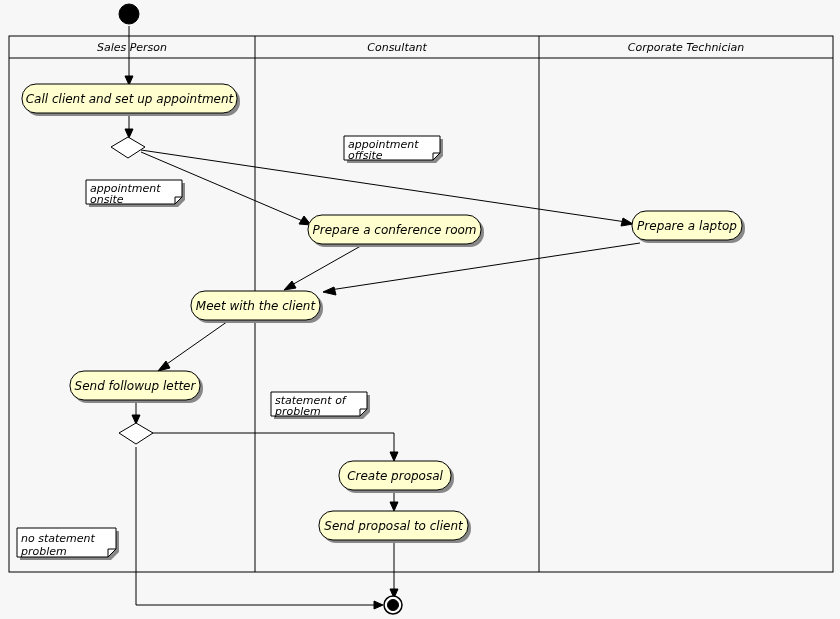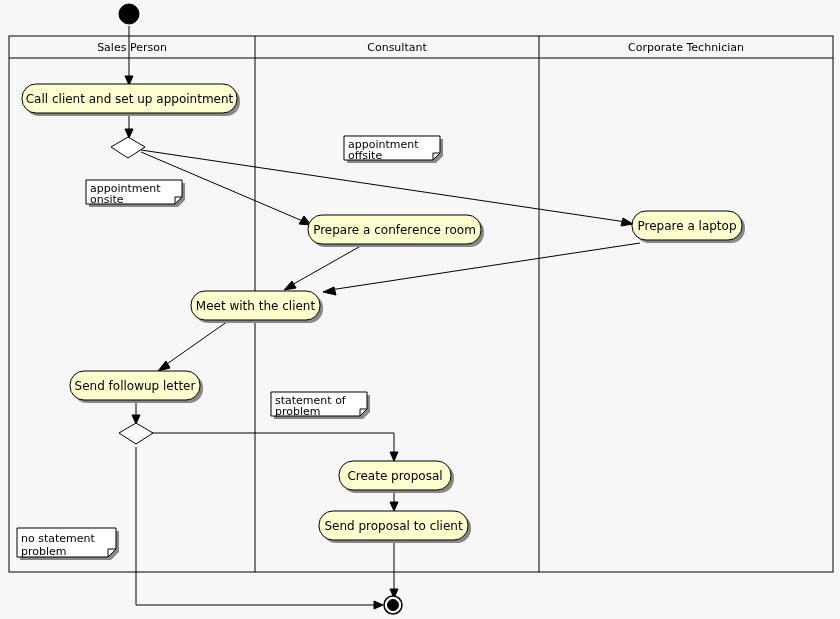--- a/index.html
+++ b/index.html
@@ -12,20 +12,21 @@
     width: 840px;
     height: 619px;
     overflow: hidden;
     font-family: "DejaVu Sans", "Liberation Sans", sans-serif;
   }
   #diagram-root {
     position: relative;
     width: 840px;
     height: 498px;
     background: #f7f7f7;
+    font-style: italic;
   }
   svg#diagram-canvas {
     position: absolute;
     left: 0;
     top: 0;
     width: 840px;
     height: 619px;
   }
   .lane-title {
     font-size: 11px;

